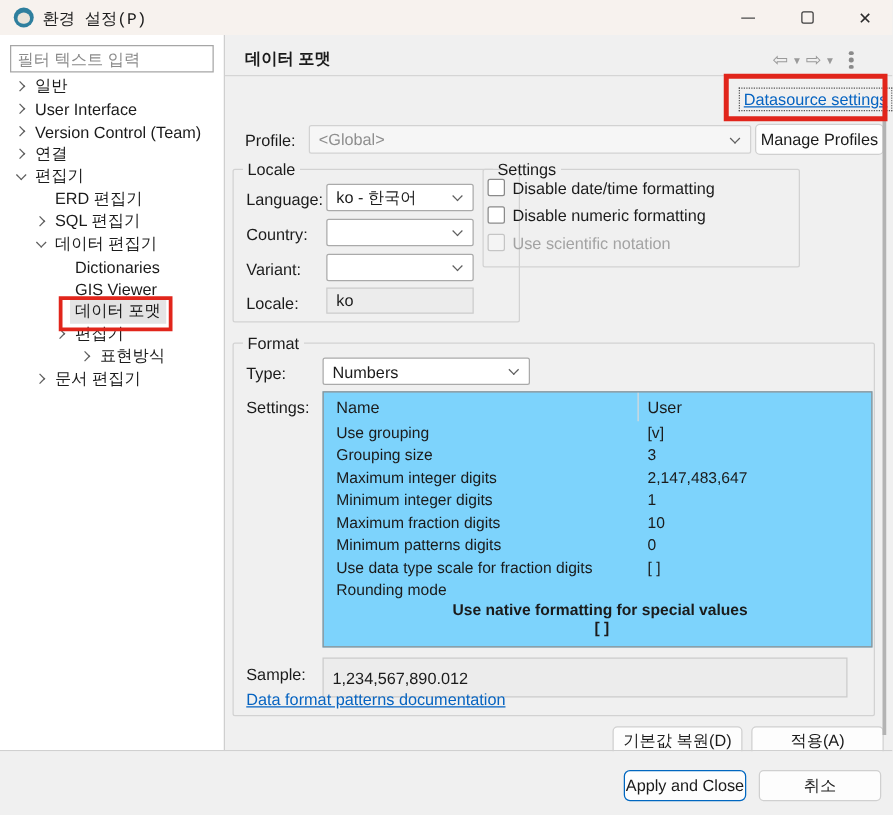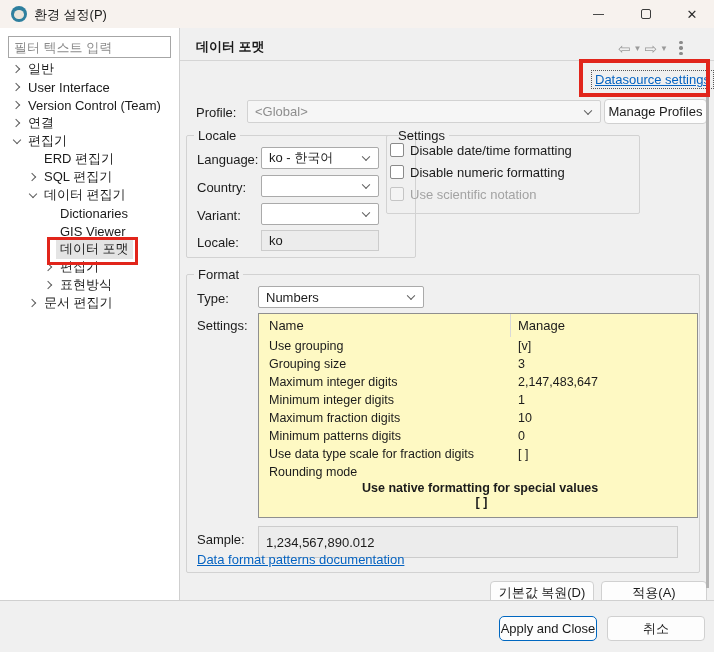--- a/index.html
+++ b/index.html
@@ -11,21 +11,21 @@
     font-size:13px; color:#1b1b1b;
   }
   .abs { position:absolute; }
 
   
   .titlebar { left:0; top:0; width:714px; height:28px; background:#f7f2ee; display:flex; align-items:center; }
   .app-icon { position:absolute; left:11px; top:6px; width:16px; height:16px; border-radius:50%;
               background:#2e7f9e; overflow:hidden; }
   .app-icon::after { content:""; position:absolute; left:3px; top:4px; width:10px; height:9px;
               border-radius:50% 50% 45% 45%; background:#e9e4da; }
-  .win-title { position:absolute; left:34px; top:6px; font-size:13px; }
+  .win-title { position:absolute; left:34px; top:6px; font-size:13px;font-family:Liberation Mono, monospace; }
   .win-btn { position:absolute; top:0; width:40px; height:28px; display:flex; align-items:center; justify-content:center; }
   .glyph-min { width:11px; height:1px; background:#4a4a4a; }
   .glyph-max { width:10px; height:10px; border:1px solid #3c3c3c; border-radius:2px; }
   .glyph-close { font-size:13px; color:#2c2c2c; line-height:1; }
 
   
   .sidebar { left:0; top:28px; width:180px; height:573px; background:#ffffff; border-right:1px solid #cfcfcf; }
   .filter-input { position:absolute; left:8px; top:8px; width:163px; height:22px;
       border:1px solid #a6a6a6; background:#fff; font-family:inherit; font-size:13px;
       padding:0 5px; color:#1b1b1b; }
@@ -69,21 +69,21 @@
 
   fieldset.group { position:absolute; border:1px solid #d2d2d2; border-radius:2px; background:transparent; }
   fieldset.group legend { font-size:13px; padding:0 4px; margin-left:7px; color:#1b1b1b; }
 
   .cb-row { display:flex; gap:6px; height:22px; }
   .cb-box { width:14px; height:14px; border:1px solid #8a8a8a; border-radius:2px; background:#fff; flex:0 0 14px; }
   .cb-row.disabled { color:#a3a3a3; }
   .cb-row.disabled .cb-box { border-color:#c5c5c5; background:#f4f4f4; }
 
   
-  .fmt-table { left:258px; top:313px; width:440px; height:205px; background:#fef9c3; border:1px solid #8f8f8f; overflow:hidden; }
+  .fmt-table { left:258px; top:313px; width:440px; height:205px; background:#7dd3fc; border:1px solid #8f8f8f; overflow:hidden; }
   .t-head { display:flex; height:23px; align-items:center; }
   .t-head .c1 { width:252px; padding-left:10px; border-right:1px solid #d9d9d9; height:100%; display:flex; align-items:center; }
   .t-head .c2 { flex:1; padding-left:7px; }
   .t-row { display:flex; height:18px; align-items:center; font-size:12.5px; }
   .t-row .c1 { width:252px; padding-left:10px; }
   .t-row .c2 { flex:1; padding-left:7px; }
   .t-row.bold { font-weight:bold;flex-direction:column; }
 
   .doc-link { left:197px; top:552px; color:#0563c1; text-decoration:underline; cursor:pointer; font-size:13px; }
 
@@ -171,21 +171,21 @@
       <div class="tree-row selected" style="padding-left: 41px;">
         <span class="chev-slot"></span>
         <span class="tree-label">데이터 포맷</span>
       </div>
       <div class="tree-row" style="padding-left: 41px;">
         <span class="chev-slot">
           <i class="chev collapsed"></i>
         </span>
         <span class="tree-label">편집기</span>
       </div>
-      <div class="tree-row" style="padding-left: 41px;">
+      <div class="tree-row" style="padding-left: 61px;">
         <span class="chev-slot">
           <i class="chev collapsed"></i>
         </span>
         <span class="tree-label">표현방식</span>
       </div>
       <div class="tree-row" style="padding-left: 25px;">
         <span class="chev-slot">
           <i class="chev collapsed"></i>
         </span>
         <span class="tree-label">문서 편집기</span>
@@ -258,21 +258,21 @@
 </fieldset>
 <span class="label" style="left:197px; top:291px;">Type:</span>
 <div class="combo" style="left:258px; top:286px; width:166px; height:22px;">
   <span class="cv">Numbers</span>
 </div>
 <span class="label" style="left:197px; top:318px;">Settings:</span>
 
 <div class="abs fmt-table">
   <div class="t-head">
     <span class="c1">Name</span>
-    <span class="c2">Manage</span>
+    <span class="c2">User</span>
   </div>
   <div id="t-body">
       <div class="t-row">
         <span class="c1">Use grouping</span>
         <span class="c2">[v]</span>
       </div>
       <div class="t-row">
         <span class="c1">Grouping size</span>
         <span class="c2">3</span>
       </div>

